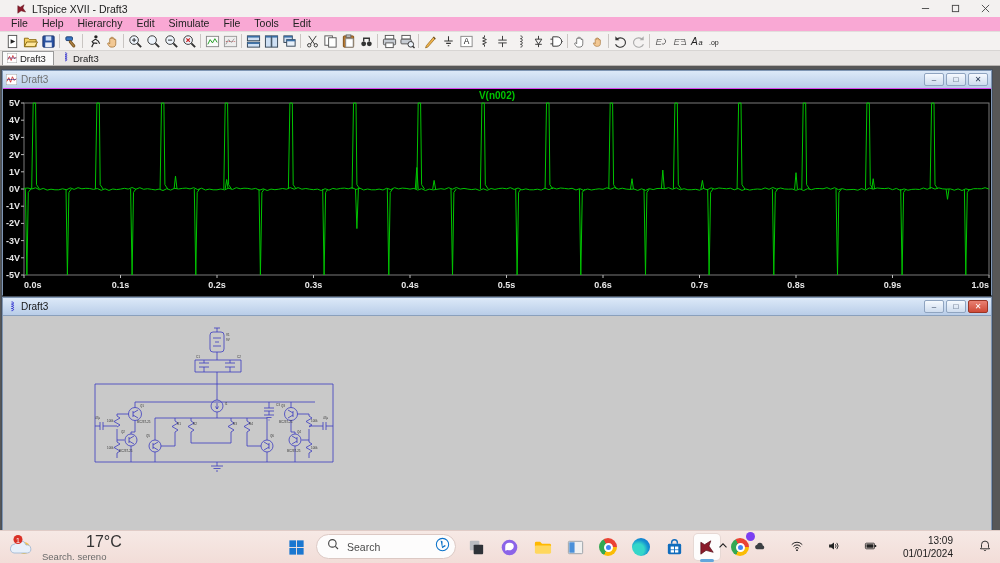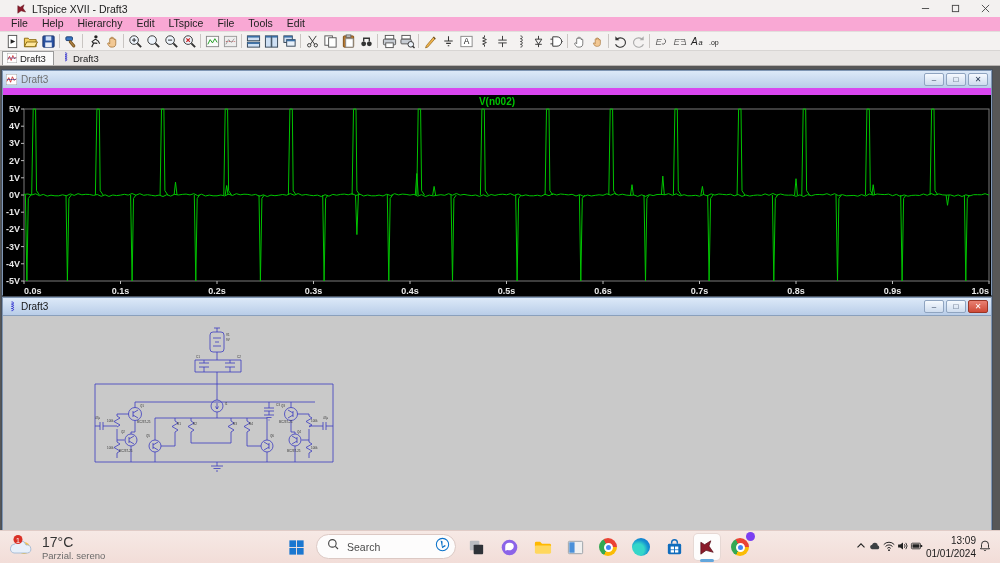--- a/index.html
+++ b/index.html
@@ -30,43 +30,43 @@
   .child-tb{height:17px;display:flex;align-items:center;padding:0 3px;background:linear-gradient(#dce9f8,#b9cde8);}
   .child-tb .cttl{font-size:10px;margin-left:4px;}
   .child.inactive .cttl{color:#6f6f6f;}
   .child.active .cttl{color:#161616;}
   .child-tb svg.cico{width:11px;height:11px;}
   .cbtns{margin-left:auto;display:flex;gap:2px;}
   .cbtn{width:20px;height:13px;border:1px solid #8fa4c0;border-radius:2px;background:linear-gradient(#f5f9fe,#cedcee);display:flex;align-items:center;justify-content:center;font-size:8px;color:#2a3a55;line-height:1;}
   .cbtn.close-red{background:linear-gradient(#e98173,#cf4a37);border-color:#9a3526;color:#fff;}
   #waveWin{top:4px;height:225px;}
   #schemWin{top:231px;height:235px;}
-  .wave-client{position:relative;height:207px;background:#1d4ed8;border-top:7px solid #d946ef;}
+  .wave-client{position:relative;height:207px;background:#1d4ed8;border-top:1px solid #d946ef;}
   .schem-client{position:relative;height:217px;background:#c9c9c9;border-top:1px solid #8aa0bc;}
   .schem-svg{position:absolute;left:80px;top:6px;width:260px;height:152px;}
 
   
   .taskbar{position:absolute;left:0;top:530px;width:1000px;height:33px;background:linear-gradient(#f6e9e5,#f2ddd8);border-top:1px solid #e0ccc7;display:flex;align-items:center;}
   .weather{display:flex;align-items:center;gap:6px;padding-left:10px;width:270px;}
-  .weather .wtxt .t1{font-size:14px;color:#333;}
+  .weather .wtxt .t1{font-size:16px;color:#333;margin-left:44px;}
   .weather .wtxt .t2{font-size:9.5px;color:#6a6a6a;}
   .wicon{position:relative;width:26px;height:24px;}
   .tb-center{position:absolute;left:283px;display:flex;align-items:flex-start;gap:7px;height:26px;}
   .tb-ico{position:relative;width:26px;height:26px;display:flex;align-items:center;justify-content:center;border-radius:4px;}
   .tb-ico svg{width:19px;height:19px;}
   .tb-ico.active{background:#fdfcfc;box-shadow:0 0 0 1px #e6d8d4;}
   .tb-ico.active::after{content:"";position:absolute;bottom:-2px;left:6px;width:14px;height:3px;border-radius:2px;background:#62a6dc;}
   .search-pill{display:flex;align-items:center;gap:6px;width:140px;height:25px;border-radius:13px;background:#fdfcfc;border:1px solid #dcc9c4;padding:0 5px 0 9px;}
   .search-pill .stxt{flex:1;font-size:10.5px;color:#4a4a4a;}
   .search-pill svg{width:15px;height:15px;}
   .chr{width:18px;height:18px;border-radius:50%;background:conic-gradient(from -30deg,#ea4335 0 33%,#fbbc05 0 66%,#34a853 0 100%);position:relative;display:inline-block;}
   .chr-in{position:absolute;inset:4.5px;background:#4285f4;border:2px solid #fff;border-radius:50%;}
   .edg{width:18px;height:18px;border-radius:50%;background:radial-gradient(circle at 35% 65%,#35d6c9 0 35%,#1693d0 60%,#0b5bd3 100%);display:inline-block;}
   .badge{position:absolute;top:-2px;right:-2px;width:9px;height:9px;border-radius:50%;background:#7b3ff2;}
-  .tray{position:absolute;right:8px;top:0;height:33px;display:flex;align-items:center;gap:0;}
+  .tray{position:absolute;right:8px;top:0;height:33px;display:flex;align-items:center;gap:23px;}
   .tray svg{width:14px;height:14px;}
   .clock{text-align:right;font-size:10px;color:#1a1a1a;line-height:1.25;margin:0 2px;}
 </style>
 </head>
 <body>
 
 <div class="desktop">
   <div class="app">
     <div class="titlebar">
       <svg class="appico" viewBox="0 0 20 20">
@@ -89,21 +89,21 @@
               <path d="M1 1l8 8M9 1L1 9" stroke="#444"></path>
             </svg>
           </span>
       </div>
     </div>
     <div class="menubar" id="menubar">
         <span class="menu-item">File</span>
         <span class="menu-item">Help</span>
         <span class="menu-item">Hierarchy</span>
         <span class="menu-item">Edit</span>
-        <span class="menu-item">LTspice</span>
+        <span class="menu-item">Simulate</span>
         <span class="menu-item">File</span>
         <span class="menu-item">Tools</span>
         <span class="menu-item">Edit</span>
       </div>
     <div class="toolbar" id="toolbar">
         <span class="tb-btn">
           <svg viewBox="0 0 16 16">
             <rect x="3.5" y="1.5" width="9" height="13" fill="#fff" stroke="#555"></rect>
             <path d="M6 5.5l5 2.5-5 2.5z" fill="#222"></path>
           </svg>
@@ -514,21 +514,21 @@
       <div class="wicon">
         <svg width="26" height="24" viewBox="0 0 26 24">
           <circle cx="14" cy="13" r="6" fill="#f6c244"></circle>
           <path d="M4 18a4.5 4.5 0 0 1 .8-8.9A6 6 0 0 1 16 10a4 4 0 0 1 1.5 8z" fill="#e8f0fa" stroke="#9ab4d0" stroke-width="0.8"></path>
           <circle cx="8" cy="4.5" r="4.5" fill="#d93025"></circle>
           <text x="8" y="7.5" font-size="7" fill="#fff" text-anchor="middle">1</text>
         </svg>
       </div>
       <div class="wtxt">
         <div class="t1">17°C</div>
-        <div class="t2">Parzial. sereno</div>
+        <div class="t2">Search. sereno</div>
       </div>
     </div>
     <div class="tb-center" id="tbCenter">
         <div class="tb-ico">
           <svg viewBox="0 0 20 20">
             <rect x="2.5" y="2.5" width="7" height="7" fill="#1b77d0"></rect>
             <rect x="10.5" y="2.5" width="7" height="7" fill="#1b77d0"></rect>
             <rect x="2.5" y="10.5" width="7" height="7" fill="#1b77d0"></rect>
             <rect x="10.5" y="10.5" width="7" height="7" fill="#1b77d0"></rect>
           </svg>

